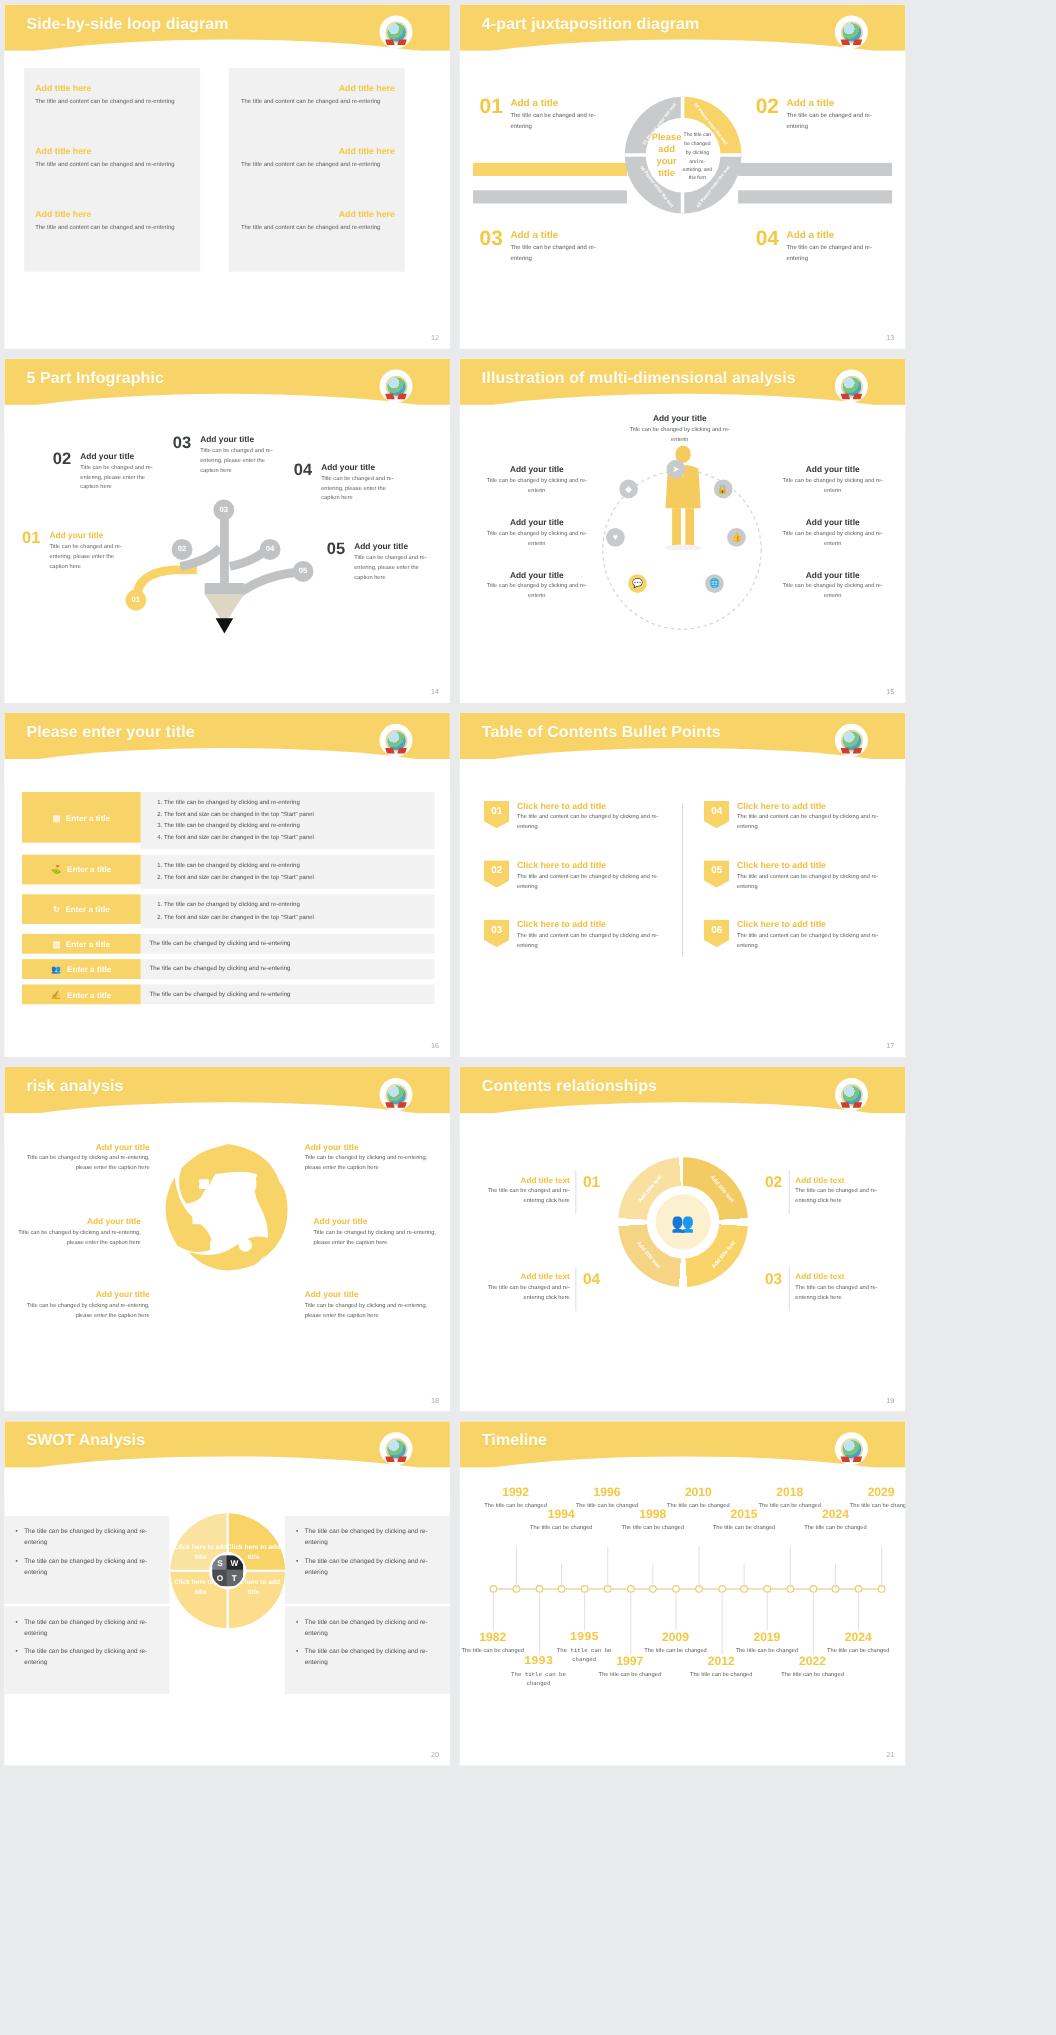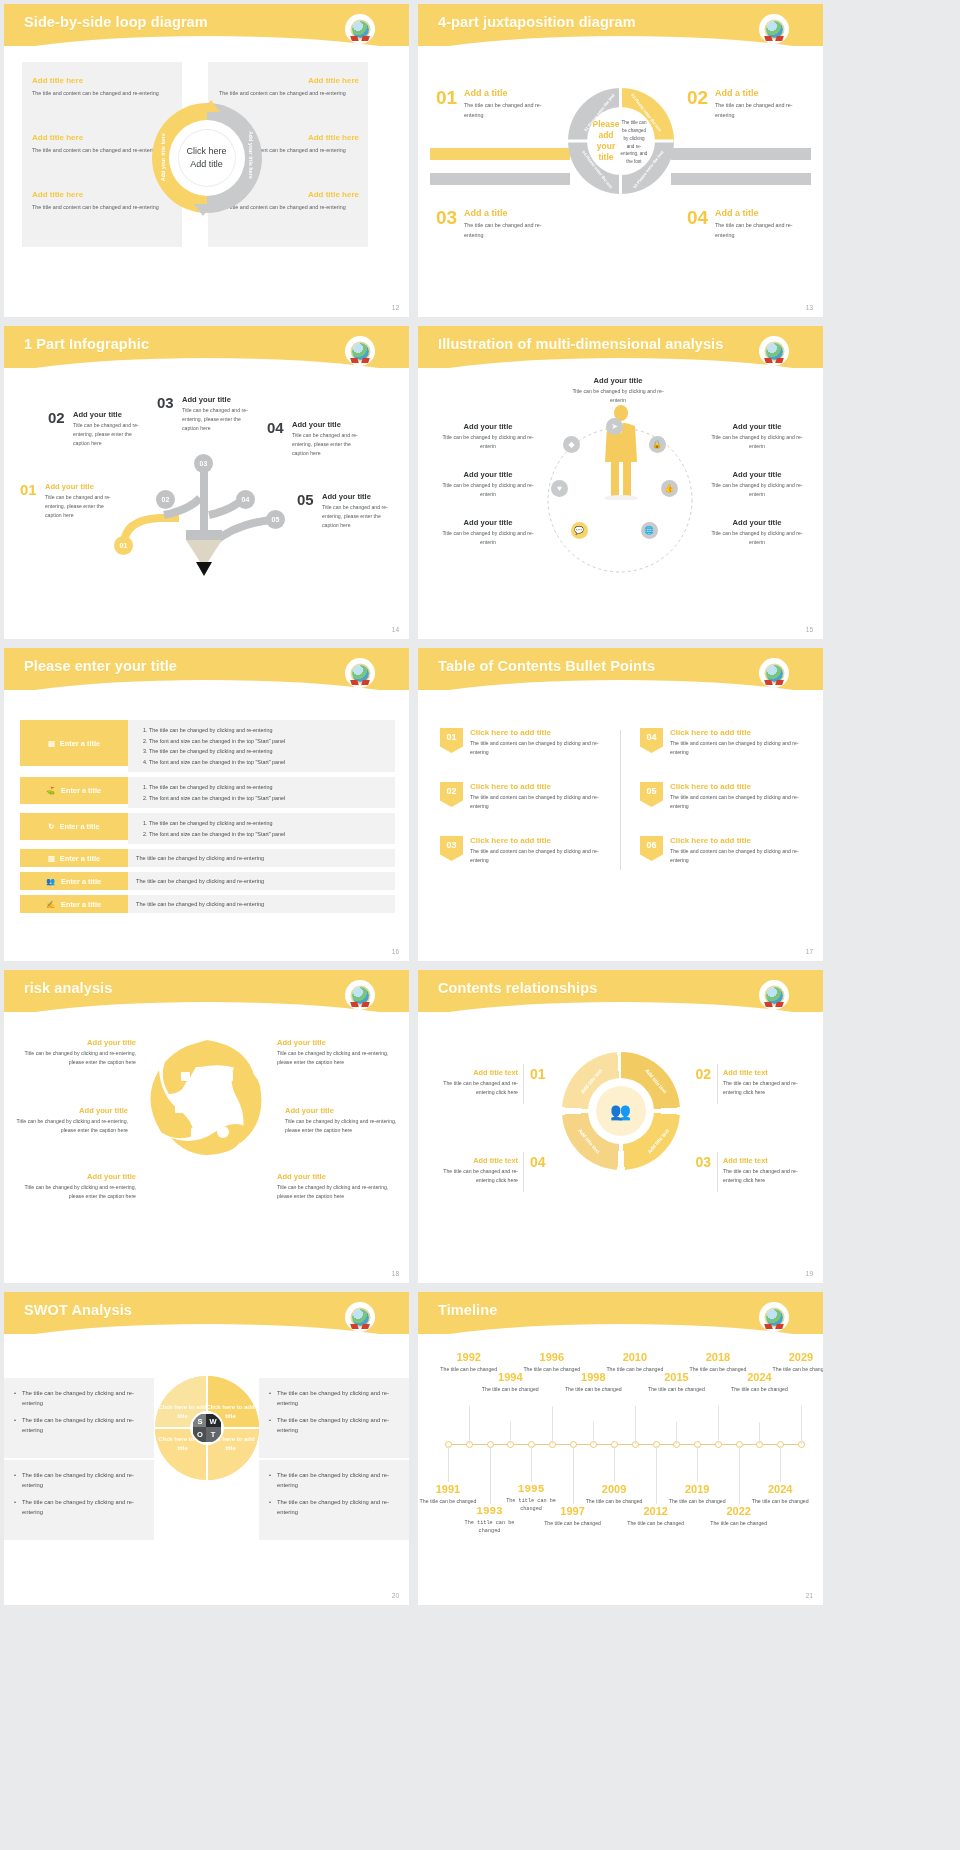--- a/index.html
+++ b/index.html
@@ -175,34 +175,20 @@
         </div>
       <div class="pblk" style="left:215px;top:85px">
         <div class="h" style="text-align:right">Add title here</div>
         <div class="p">The title and content can be changed and re-entering</div>
         </div>
       <div class="pblk" style="left:215px;top:142px">
         <div class="h" style="text-align:right">Add title here</div>
         <div class="p">The title and content can be changed and re-entering</div>
         </div>
 
-      <div class="loopwrap">
-        <div class="halfY"></div>
-          <div class="halfG"></div>
-        <div class="hole"></div>
-          <div class="hole2"></div>
-        <div class="arrowA"></div>
-        <div class="arrowB"></div>
-        <div class="sidelbl lf">Add your title here</div>
-        <div class="sidelbl rt">Add your title here</div>
-        <div class="loopctr">
-          <span>Click here</span>
-          <span>Add title</span>
-        </div>
-      </div>
     </div>
     <div class="pgnum">12</div>
   </div>
 
   <div class="slide">
     <div class="band"></div>
     <div class="title">4-part juxtaposition diagram</div>
     <div class="logo">
         <div class="globe"></div>
         <div class="rib">
@@ -260,21 +246,21 @@
         <div class="arc-lbl" style="right:4px;top:22px;transform:rotate(52deg)">02 Please enter the text</div>
         <div class="arc-lbl" style="right:2px;bottom:22px;transform:rotate(-52deg)">03 Please enter the text</div>
         <div class="arc-lbl" style="left:6px;bottom:22px;transform:rotate(52deg)">04 Please enter the text</div>
       </div>
     </div>
     <div class="pgnum">13</div>
   </div>
 
   <div class="slide">
     <div class="band"></div>
-    <div class="title">1 Part Infographic</div>
+    <div class="title">5 Part Infographic</div>
     <div class="logo">
         <div class="globe"></div>
         <div class="rib">
           <i></i>
           <i></i>
         </div>
       </div>
     <div class="body">
       <svg width="405" height="265" style="position:absolute;left:0;top:0">
         <path d="M120 175 Q120 150 155 148 L175 148" stroke="#f8d468" stroke-width="8" fill="none"></path>
@@ -754,21 +740,21 @@
             <div class="y">2024</div>
             <div class="d">The title can be changed</div>
           </div>
           <div class="tp" style="left: 354px; top: 16px;">
             <div class="y">2029</div>
             <div class="d">The title can be changed</div>
           </div>
         </div>
       <div id="tl-below">
           <div class="tp" style="left: 1px; top: 148px;">
-            <div class="y">1991</div>
+            <div class="y">1982</div>
             <div class="d">The title can be changed</div>
           </div>
           <div class="tp" style="left: 42.5294px; top: 170px; font-family: Liberation Mono, monospace;">
             <div class="y">1993</div>
             <div class="d">The title can be changed</div>
           </div>
           <div class="tp" style="left: 84.0588px; top: 148px; font-family: Liberation Mono, monospace;">
             <div class="y">1995</div>
             <div class="d">The title can be changed</div>
           </div>

